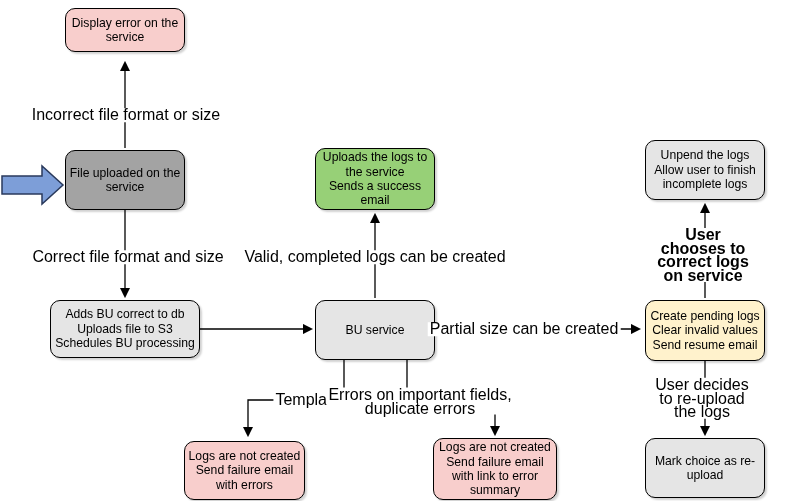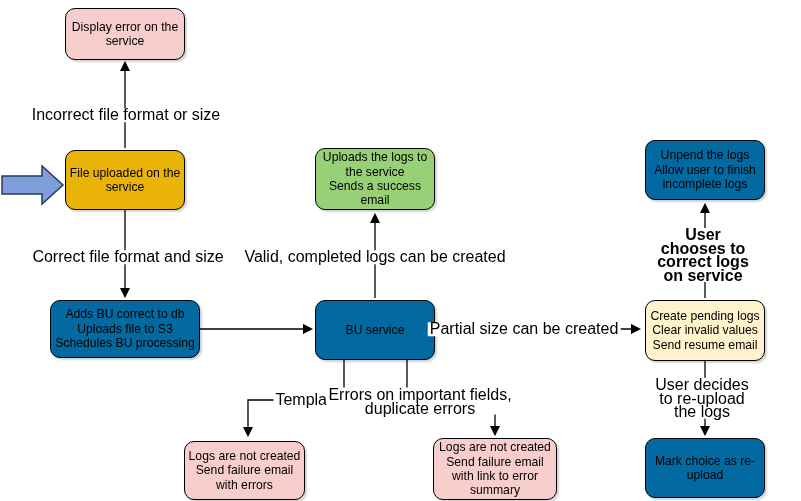--- a/index.html
+++ b/index.html
@@ -10,24 +10,24 @@
   #wires{position:absolute;left:0;top:0;width:801px;height:501px;}
   .node{
     position:absolute;box-sizing:border-box;
     border:1.3px solid #000000;border-radius:10px;
     display:flex;align-items:center;justify-content:center;
     text-align:center;font-size:12.2px;line-height:14.4px;
     white-space:pre-line;padding:2px 3px;
     box-shadow:2px 2px 2px rgba(0,0,0,0.18);
   }
   .fill-pink  {background:#f8cecc;}
-  .fill-blue  {background:#eab308;}
+  .fill-blue  {background:#a3a3a3;}
   .fill-green {background:#97d077;}
   .fill-yellow{background:#fff2cc;}
-  .fill-white {background:#0369a1;}
+  .fill-white {background:#e5e5e5;}
   .edge-label{
     position:absolute;transform:translate(-50%,-50%);
     background:#ffffff;font-size:16px;line-height:13.5px;
     text-align:center;white-space:pre-line;padding:0 2px;
   }
 </style>
 </head>
 <body>
 
 <div id="canvas">
@@ -46,21 +46,21 @@
       <path d="M 435 329 L 638 329" marker-end="url(#arrow)"></path>
       <path d="M 344 360 L 344 400 L 248 400 L 248 434" marker-end="url(#arrow)"></path>
       <path d="M 407 360 L 407 389"></path>
       <path d="M 495 412 L 495 433" marker-end="url(#arrow)"></path>
       <path d="M 705 298 L 705 206" marker-end="url(#arrow)"></path>
       <path d="M 705 361 L 705 433" marker-end="url(#arrow)"></path>
     </g>
     <path d="M 2 176 L 42 176 L 42 166 L 63 185 L 42 204 L 42 194 L 2 194 Z" fill="#7d9ed8" stroke="#2a3a5c" stroke-width="1.5"></path>
   </svg>
 
-  <div class="node fill-pink" style="left:65px;  top:8px;   width:120px; height:52px;">Display error on the
+  <div class="node fill-pink" style="left:65px;  top:8px;   width:120px; height:44px;">Display error on the
 service</div>
 
   <div class="node fill-blue" style="left:65px;  top:150px; width:120px; height:60px;">File uploaded on the
 service</div>
 
   <div class="node fill-white" style="left:50px;  top:300px; width:150px; height:58px;">Adds BU correct to db
 Uploads file to S3
 Schedules BU processing</div>
 
   <div class="node fill-white" style="left:315px; top:300px; width:120px; height:60px;">BU service</div>

